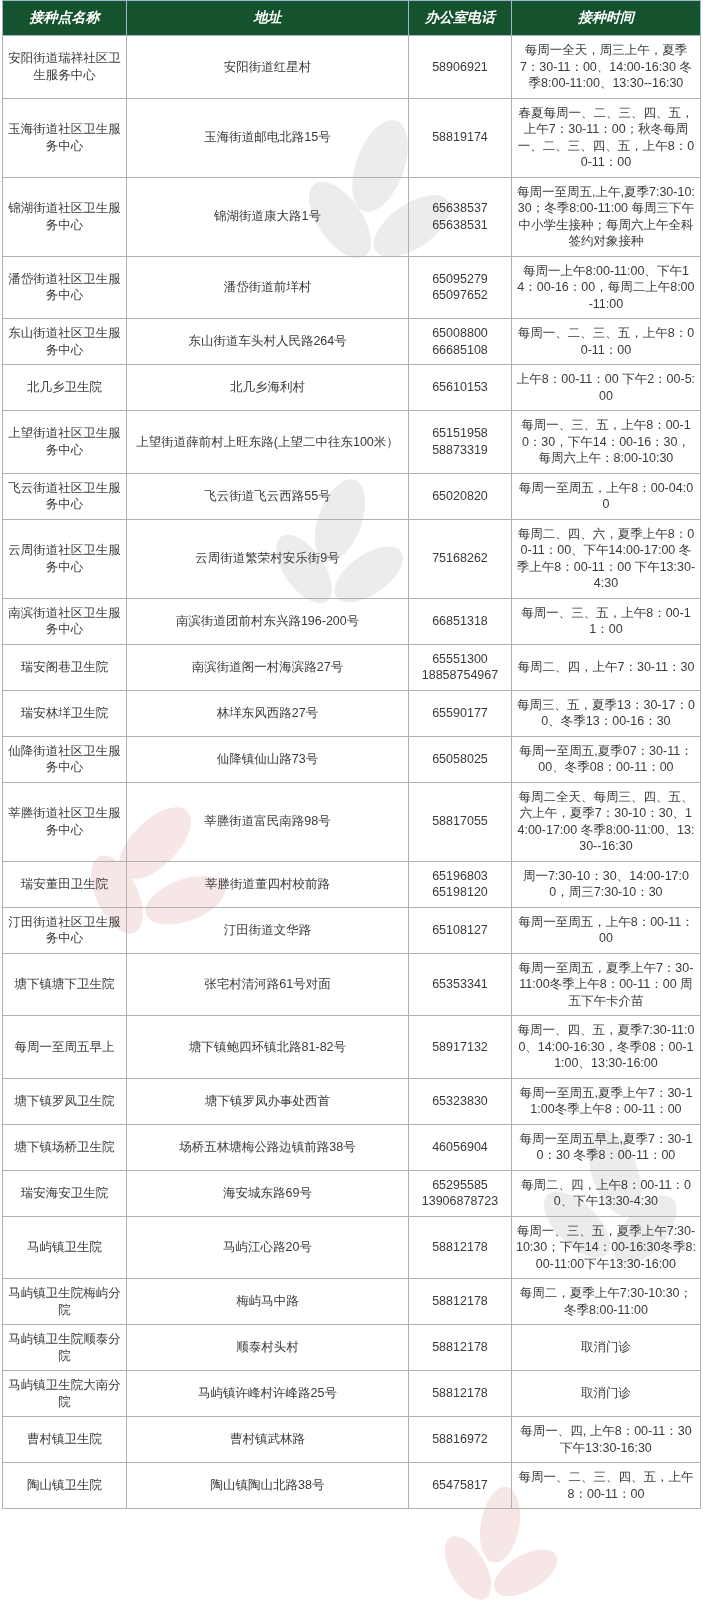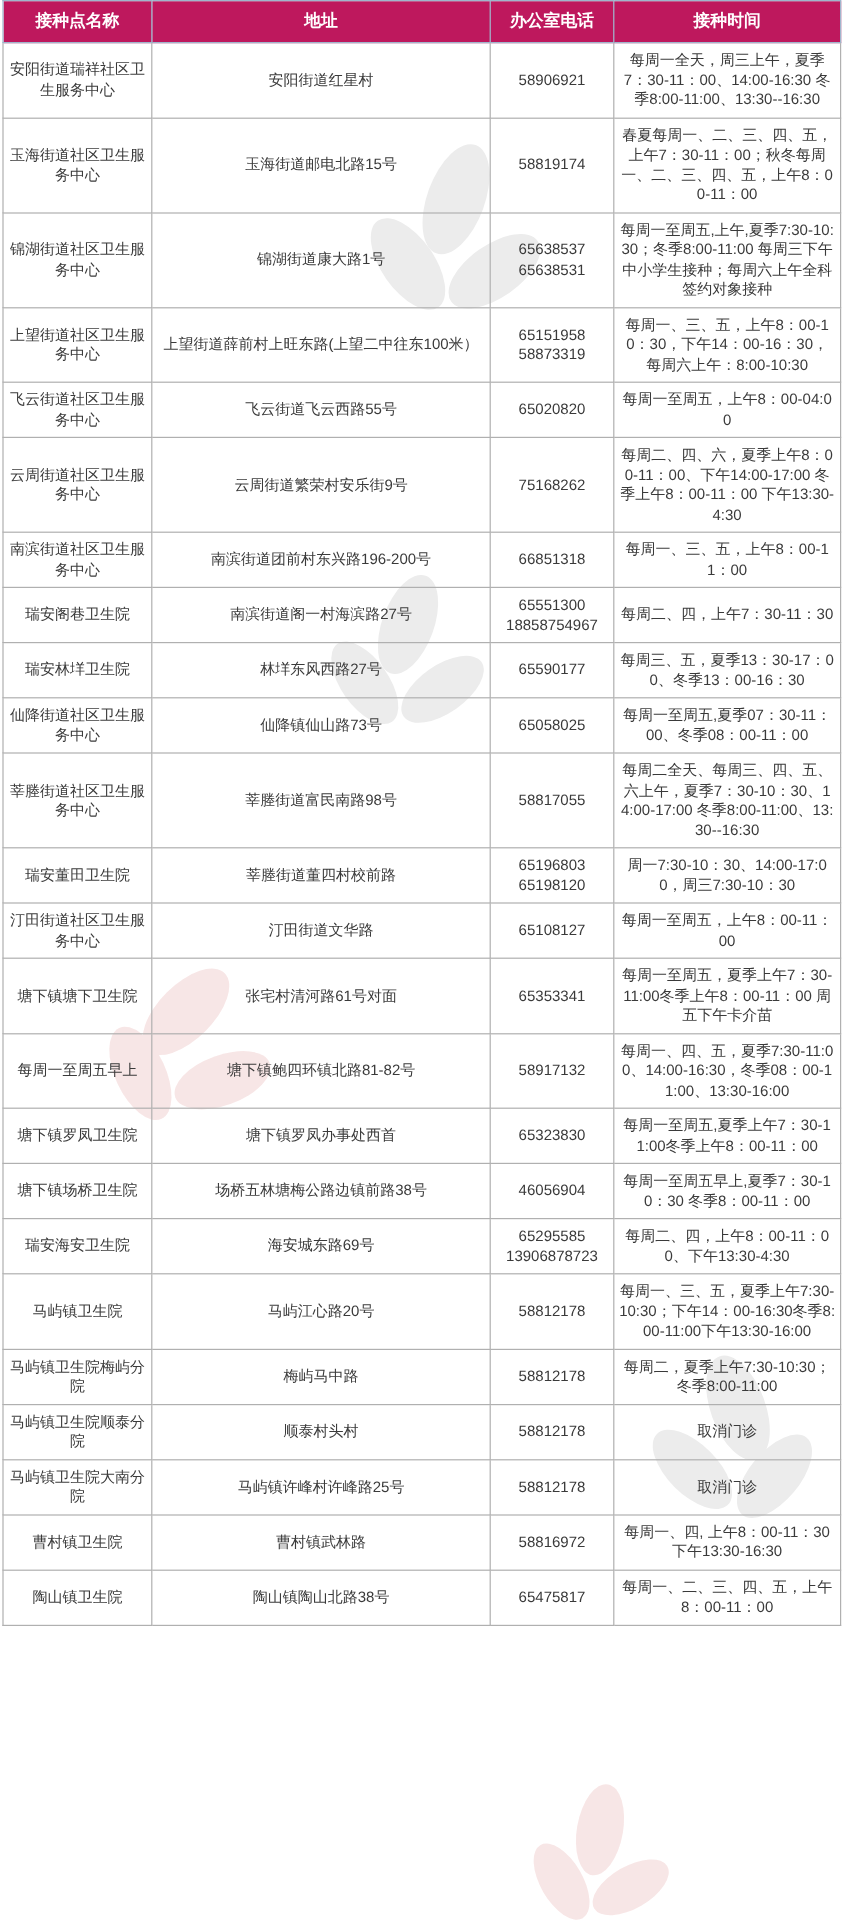--- a/index.html
+++ b/index.html
@@ -1,22 +1,22 @@
 <!DOCTYPE html>
 <html><head>
 <meta charset="utf-8">
 <style>
   html,body{margin:0;padding:0;background:#ffffff;}
   body{font-family:"Liberation Sans","DejaVu Sans",sans-serif;color:#3a3a3a;}
   .page{position:relative;width:703px;margin:0 auto;min-height:1600px;overflow:hidden;}
   .wm{position:absolute;z-index:0;pointer-events:none;}
   table.grid{position:relative;z-index:1;width:699px;margin:0 2px;border-collapse:collapse;table-layout:fixed;background:transparent;}
   table.grid th{
-    background:#be185d;color:#ffffff;font-weight:bold;font-size:14px;
-    padding:8px 4px;border:1px solid #9fb6cc;text-align:center;
+    background:#14532d;color:#ffffff;font-weight:bold;font-size:14px;
+    padding:8px 4px;border:1px solid #9fb6cc;text-align:center;font-style:italic;
   }
   table.grid td{
     border:1px solid #b0b0b0;font-size:12.5px;line-height:1.32;
     padding:6px 4px;text-align:center;vertical-align:middle;background:transparent;
     word-break:break-all;
   }
   .c-name{width:17.4%;}
   .c-addr{width:41.2%;}
   .c-phone{width:14.2%;}
   .c-time{width:27.2%;margin-left:20px;}
@@ -91,20 +91,46 @@
         <tr>
           <td class="c-name">锦湖街道社区卫生服务中心</td>
           <td class="c-addr">锦湖街道康大路1号</td>
           <td class="c-phone">
             <div>65638537</div>
             <div>65638531</div>
           </td>
           <td class="c-time">每周一至周五,上午,夏季7:30-10:30；冬季8:00-11:00 每周三下午中小学生接种；每周六上午全科签约对象接种</td>
         </tr>
         <tr>
+          <td class="c-name">潘岱街道社区卫生服务中心</td>
+          <td class="c-addr">潘岱街道前垟村</td>
+          <td class="c-phone">
+            <div>65095279</div>
+            <div>65097652</div>
+          </td>
+          <td class="c-time">每周一上午8:00-11:00、下午14：00-16：00，每周二上午8:00-11:00</td>
+        </tr>
+        <tr>
+          <td class="c-name">东山街道社区卫生服务中心</td>
+          <td class="c-addr">东山街道车头村人民路264号</td>
+          <td class="c-phone">
+            <div>65008800</div>
+            <div>66685108</div>
+          </td>
+          <td class="c-time">每周一、二、三、五，上午8：00-11：00</td>
+        </tr>
+        <tr>
+          <td class="c-name">北几乡卫生院</td>
+          <td class="c-addr">北几乡海利村</td>
+          <td class="c-phone">
+            <div>65610153</div>
+          </td>
+          <td class="c-time">上午8：00-11：00 下午2：00-5:00</td>
+        </tr>
+        <tr>
           <td class="c-name">上望街道社区卫生服务中心</td>
           <td class="c-addr">上望街道薛前村上旺东路(上望二中往东100米）</td>
           <td class="c-phone">
             <div>65151958</div>
             <div>58873319</div>
           </td>
           <td class="c-time">每周一、三、五，上午8：00-10：30，下午14：00-16：30，每周六上午：8:00-10:30</td>
         </tr>
         <tr>
           <td class="c-name">飞云街道社区卫生服务中心</td>

